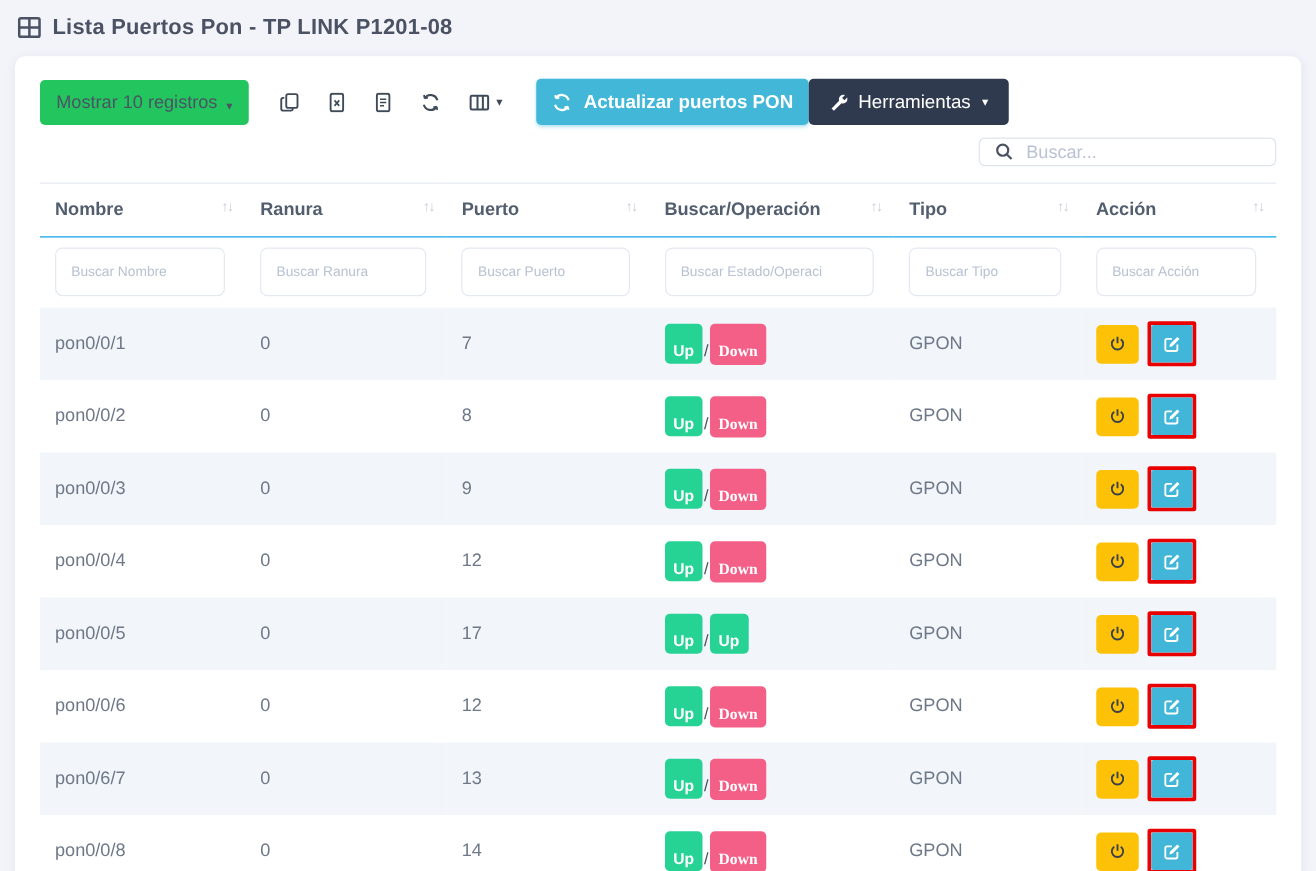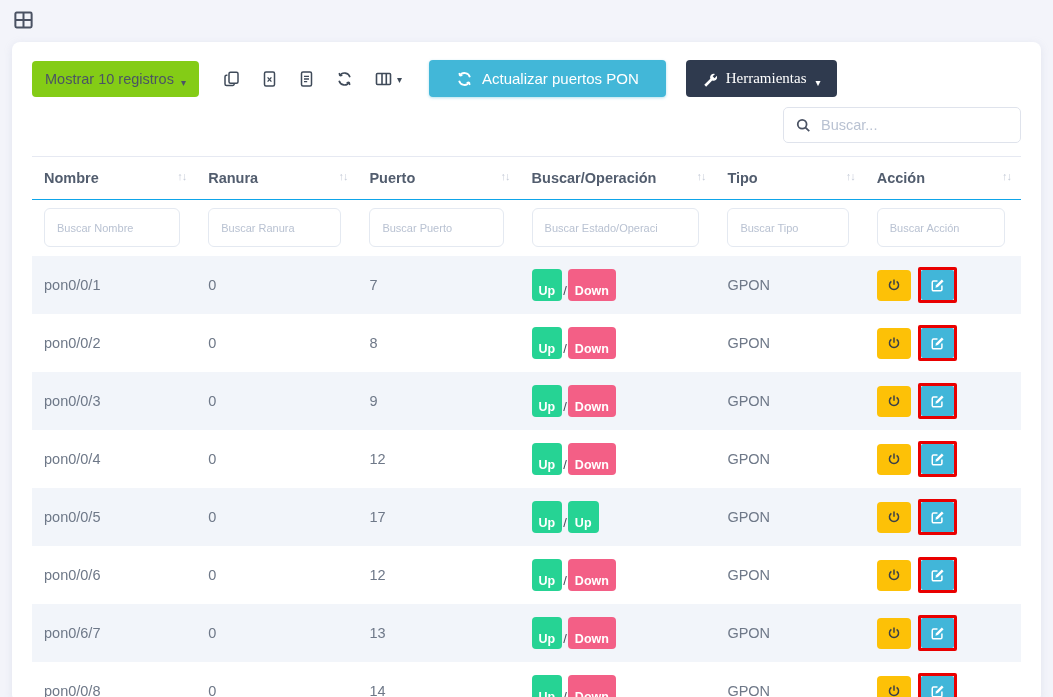--- a/index.html
+++ b/index.html
@@ -17,48 +17,49 @@
   
   .card {
     background:#ffffff; margin:13px 12px 0 12px; border-radius:8px;
     box-shadow:0 2px 8px rgba(150,160,190,.18);
     padding:18px 20px 0 20px; height:660px; overflow:hidden;
   }
 
   
   .toolbar { display:flex; align-items:center; }
   .btn-show {
-    background:#84cc16; border:none; border-radius:4px; color:#4b5464;
+    background:#22c55e; border:none; border-radius:4px; color:#4b5464;
     font-family:inherit; font-size:14.5px; padding:10px 13px; cursor:pointer;
     display:inline-flex; align-items:flex-end; gap:7px;
   }
   .caret { font-size:10px; line-height:1; position:relative; top:1px; }
   .icon-group { display:flex; align-items:center; margin-left:14px; }
   .icon-btn {
     background:transparent; border:none; color:#3f4a59; cursor:pointer;
     padding:8px 11px; display:inline-flex; align-items:center; gap:5px;
   }
   .btn-refresh {
     background:#42b7d8; border:none; border-radius:4px; color:#fff; cursor:pointer;
-    font-family:inherit; font-size:15px; padding:10px 27px; margin-left:16px;
+    font-family:inherit; font-size:15px; padding:10px 12px; margin-left:16px;
     display:inline-flex; align-items:center; gap:9px;
     box-shadow:0 1px 3px rgba(66,183,216,.4);
+    font-weight:bold;
   }
   .btn-tools {
     background:#2f3a4e; border:none; border-radius:4px; color:#fff; cursor:pointer;
-    font-family:Liberation Serif, serif; font-size:15px; padding:10px 16px; margin-left:20px;
-    display:inline-flex; align-items:flex-end; gap:9px;
+    font-family:Liberation Sans, sans-serif; font-size:15px; padding:10px 16px; margin-left:0;
+    display:inline-flex; align-items:center; gap:9px;
   }
 
   
   .search-row { display:flex; justify-content:flex-end; margin-top:10px; }
   .search-box {
     display:flex; align-items:center; gap:10px;
     border:1px solid #dfe3ec; border-radius:5px; background:#fff;
-    width:238px; height:36px; padding:0 12px;
+    width:238px; height:23px; padding:0 12px;
   }
   .search-box input {
     border:none; outline:none; width:100%; font-family:inherit; font-size:14.5px; color:#6e7687;
   }
   .search-box input::placeholder { color:#b9c2d2; }
 
   
   table { width:100%; border-collapse:collapse; table-layout:fixed; margin-top:13px; }
   thead th {
     border-top:1px solid #e6e9f2; border-bottom:1px solid #0ea5e9;
@@ -74,21 +75,21 @@
   tr.filter-row input::placeholder { color:#b9c2d2; }
   tbody td { padding:11px 10px 11px 12px; font-size:14.5px; color:#6e7888; height:43px; }
   tbody tr:nth-child(odd) { background:#f2f5fa; }
 
   
   .badge {
     display:inline-block; padding:15px 7px 3px; border-radius:4px;
     color:#fff; font-weight:700; font-size:12.5px;
   }
   .badge.up { background:#26d394; }
-  .badge.down { background:#f35f86; }
+  .badge.down { background:#f35f86;font-family:Liberation Serif, serif; }
   .slash { color:#444c59; margin:0 1px; font-size:13px; }
 
   
   .actions { display:flex; align-items:center; gap:7px; }
   .btn-power {
     width:34px; height:31px; background:#fdc107; border:none; border-radius:4px;
     color:#3b4048; cursor:pointer; display:inline-flex; align-items:center; justify-content:center;
   }
   .ring { display:inline-flex; border:3px solid #e90000; border-radius:2px; }
   .btn-edit {
@@ -100,20 +101,21 @@
 <body>
 
 <div class="page-title">
   <span class="title-icon">
     <svg width="19" height="18" viewBox="0 0 18 17" fill="none" stroke="currentColor" stroke-width="1.9">
       <rect x="1.3" y="1.5" width="15.4" height="14" rx="1.2"></rect>
       <line x1="1.3" y1="8.5" x2="16.7" y2="8.5"></line>
       <line x1="9" y1="1.5" x2="9" y2="15.5"></line>
     </svg>
   </span>
+  <h1>Lista Puertos Pon - TP LINK P1201-08</h1>
 </div>
 
 <div class="card">
 
   <div class="toolbar">
     <button class="btn-show">
       <span>Mostrar 10 registros</span>
       <span class="caret">▾</span>
     </button>
 

